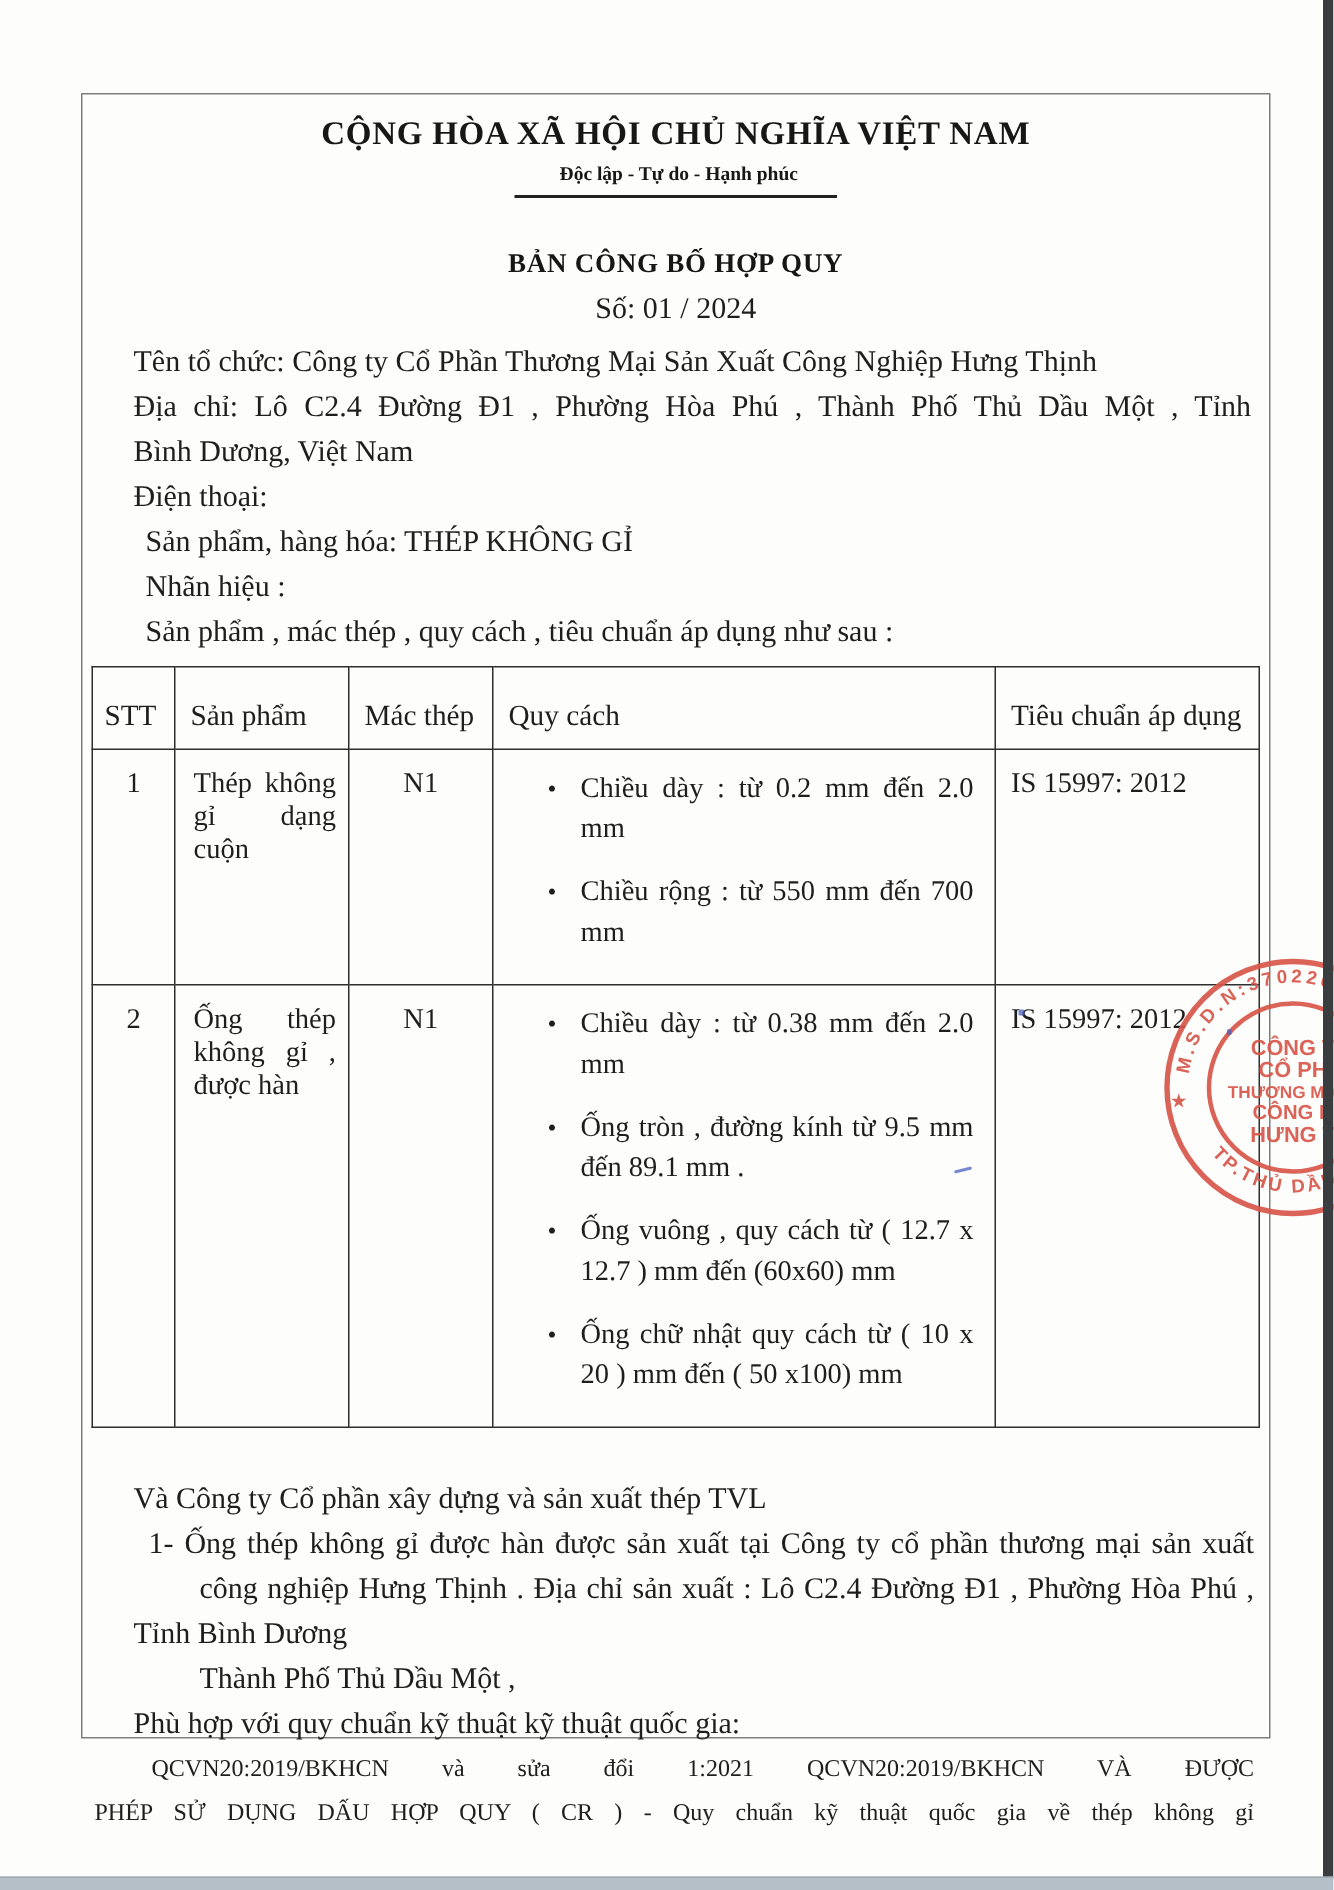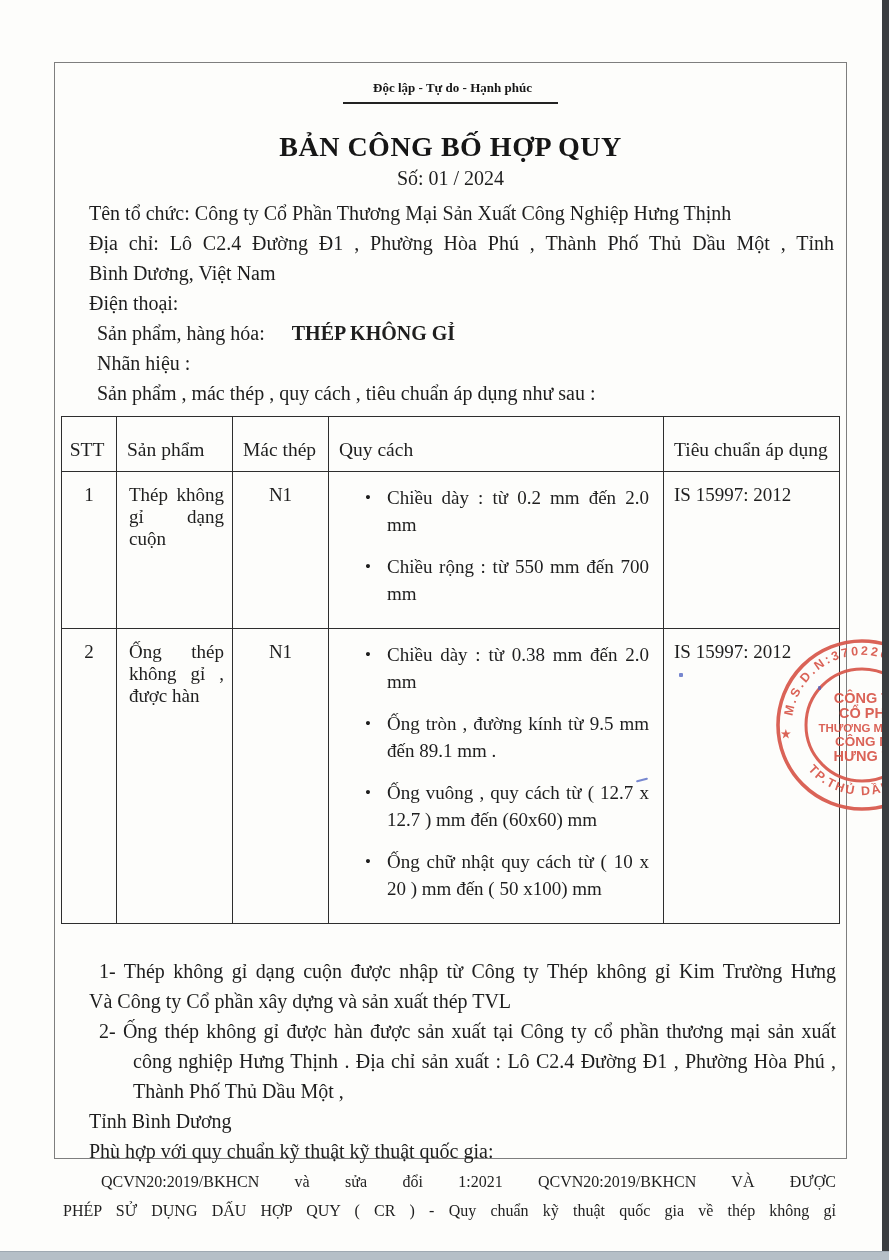--- a/index.html
+++ b/index.html
@@ -13,26 +13,26 @@
   .scan-bottom{position:absolute;left:0;bottom:0;width:889px;height:8px;background:#b5bfc7;border-top:1px solid #9fa9b2;z-index:21;}
   
   .sheet{
     position:absolute;left:54px;top:62px;width:793px;height:1097px;
     border:1.5px solid #7e7e7e;box-sizing:border-box;background:transparent;z-index:1;
   }
   .nat-header{text-align:center;margin-top:12px;}
   .country{font-size:22px;font-weight:bold;letter-spacing:.5px;line-height:28px;color:#171717;}
   .motto{display:inline-block;font-size:13px;font-weight:bold;line-height:22px;
          border-bottom:2px solid #222;padding:0 26px 3px 30px;margin-top:2px;color:#171717;}
-  .doc-title{text-align:center;font-size:28px;font-weight:bold;letter-spacing:.5px;margin-top:26px;line-height:34px;color:#161616;}
+  .doc-title{text-align:center;font-size:18px;font-weight:bold;letter-spacing:.5px;margin-top:26px;line-height:34px;color:#161616;}
   .doc-number{text-align:center;font-size:20px;margin-top:0;line-height:28px;}
   .info{margin:6px 12px 0 34px;font-size:20px;}
   .info .ln{line-height:30px;white-space:nowrap;}
   .just{white-space:normal!important;text-align:justify;text-align-last:justify;text-justify:inter-word;}
-  .bold{font-weight:bold;margin-left:22px;}
+  .bold{font-weight:normal;}
   .prod-indent{padding-left:8px;}
   
   table.spec{border-collapse:collapse;margin:8px 0 0 6px;table-layout:fixed;width:778px;font-size:19px;}
   table.spec td,table.spec th{border:1.6px solid #2e2e2e;vertical-align:top;font-weight:normal;box-sizing:border-box;}
   th.h{font-size:19.5px;text-align:left;padding:22px 6px 10px 10px;vertical-align:middle;}
   th.h.ctr{text-align:center;padding-left:2px;}
   td.ctr{text-align:center;padding-top:12px;}
   td.sp{padding:12px 8px 6px 12px;}
   td.sp .w{text-align:justify;text-align-last:auto;}
   td.qc{padding:12px 14px 6px 0;}
@@ -56,20 +56,21 @@
 </style>
 </head>
 <body>
 
 <div class="scan-right"></div>
 <div class="scan-bottom"></div>
 
 <div class="sheet">
 
   <div class="nat-header">
+    <div class="country">CỘNG HÒA XÃ HỘI CHỦ NGHĨA VIỆT NAM</div>
     <div><span class="motto">Độc lập - Tự do - Hạnh phúc</span></div>
   </div>
 
   <div class="doc-title">BẢN CÔNG BỐ HỢP QUY</div>
   <div class="doc-number">Số: 01 / 2024</div>
 
   <div class="info">
     <div class="ln">Tên tổ chức: Công ty Cổ Phần Thương Mại Sản Xuất Công Nghiệp Hưng Thịnh</div>
     <div class="ln just">Địa chỉ: Lô C2.4 Đường Đ1 , Phường Hòa Phú , Thành Phố Thủ Dầu Một , Tỉnh</div>
     <div class="ln">Bình Dương, Việt Nam</div>
@@ -138,26 +139,25 @@
               <span class="mark">•</span>
               <span class="txt">Ống chữ nhật quy cách từ ( 10 x 20 ) mm đến ( 50 x100) mm</span>
             </div>
       </td>
       <td class="tc">IS 15997: 2012</td>
     </tr>
   </tbody>
     </table>
 
   <div class="notes">
-    <div class="ln ind1 just">1- Thép không gỉ dạng cuộn được nhập từ Công ty Thép không gỉ Kim Trường Hưng</div>
     <div class="ln">Và Công ty Cổ phần xây dựng và sản xuất thép TVL</div>
-    <div class="ln ind1 just">2- Ống thép không gỉ được hàn được sản xuất tại Công ty cổ phần thương mại sản xuất</div>
+    <div class="ln ind1 just">1- Ống thép không gỉ được hàn được sản xuất tại Công ty cổ phần thương mại sản xuất</div>
     <div class="ln ind2 just">công nghiệp Hưng Thịnh . Địa chỉ sản xuất : Lô C2.4 Đường Đ1 , Phường Hòa Phú ,</div>
+    <div class="ln">Tỉnh Bình Dương</div>
     <div class="ln ind2">Thành Phố Thủ Dầu Một ,</div>
-    <div class="ln">Tỉnh Bình Dương</div>
     <div class="ln">Phù hợp với quy chuẩn kỹ thuật kỹ thuật quốc gia:</div>
   </div>
 
   <div class="conformity">
     <div class="ln first-ind just">QCVN20:2019/BKHCN và sửa đổi 1:2021 QCVN20:2019/BKHCN VÀ ĐƯỢC</div>
     <div class="ln just">PHÉP SỬ DỤNG DẤU HỢP QUY ( CR ) -  Quy chuẩn kỹ thuật quốc gia về thép không gỉ</div>
   </div>
 
 </div>
 

